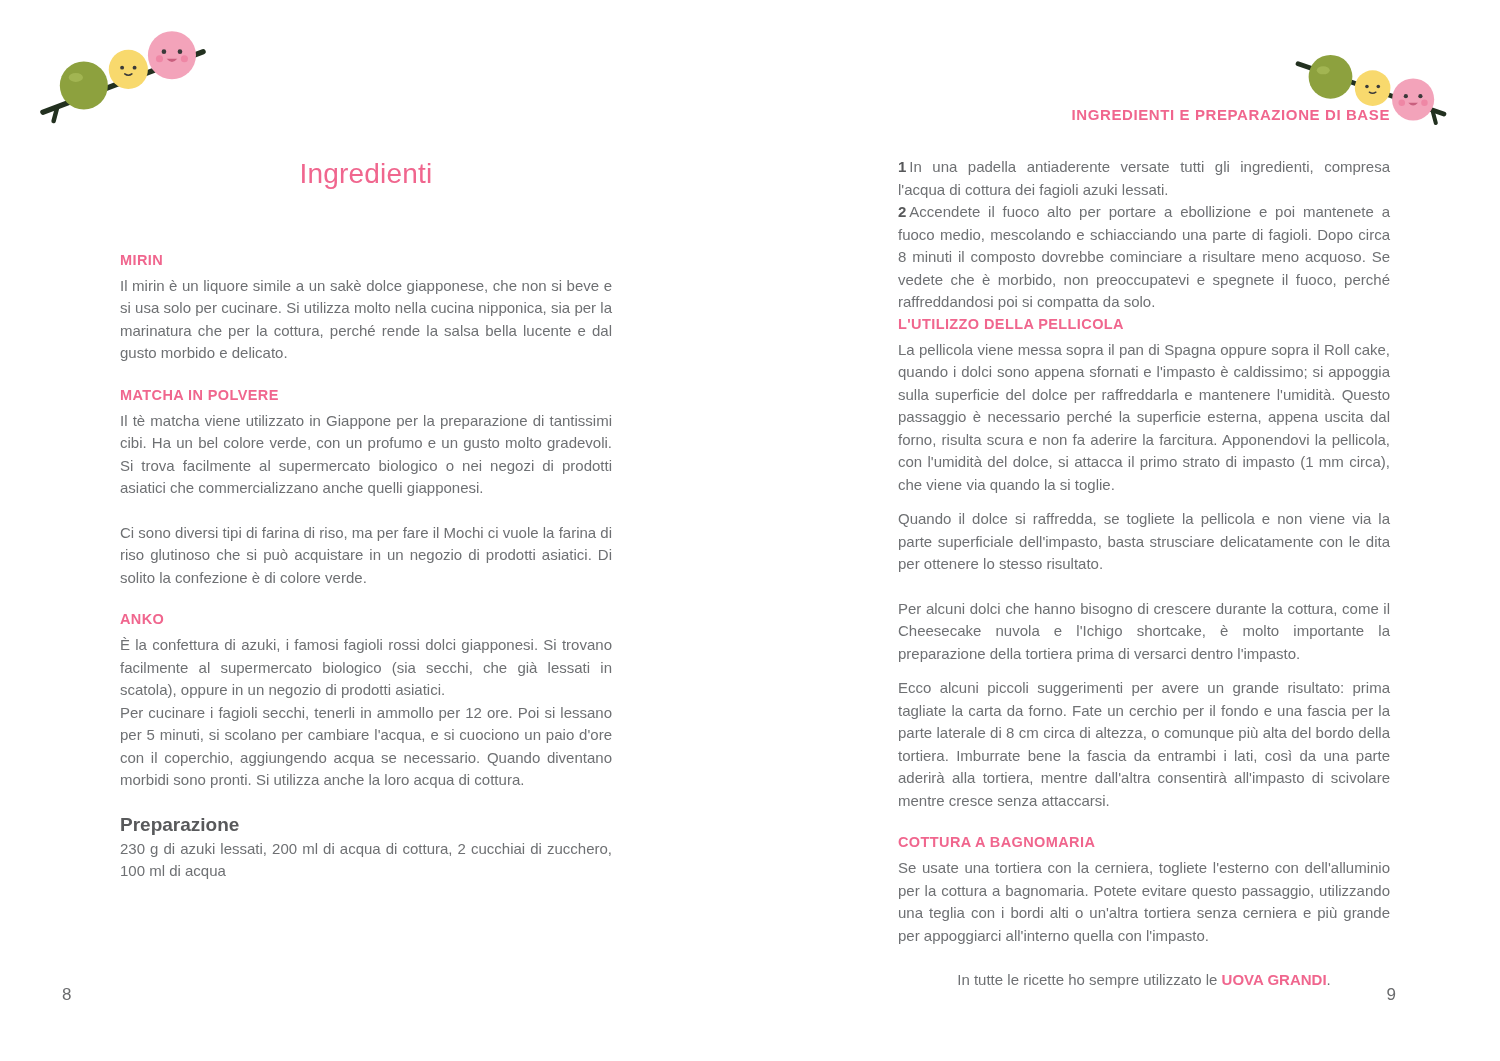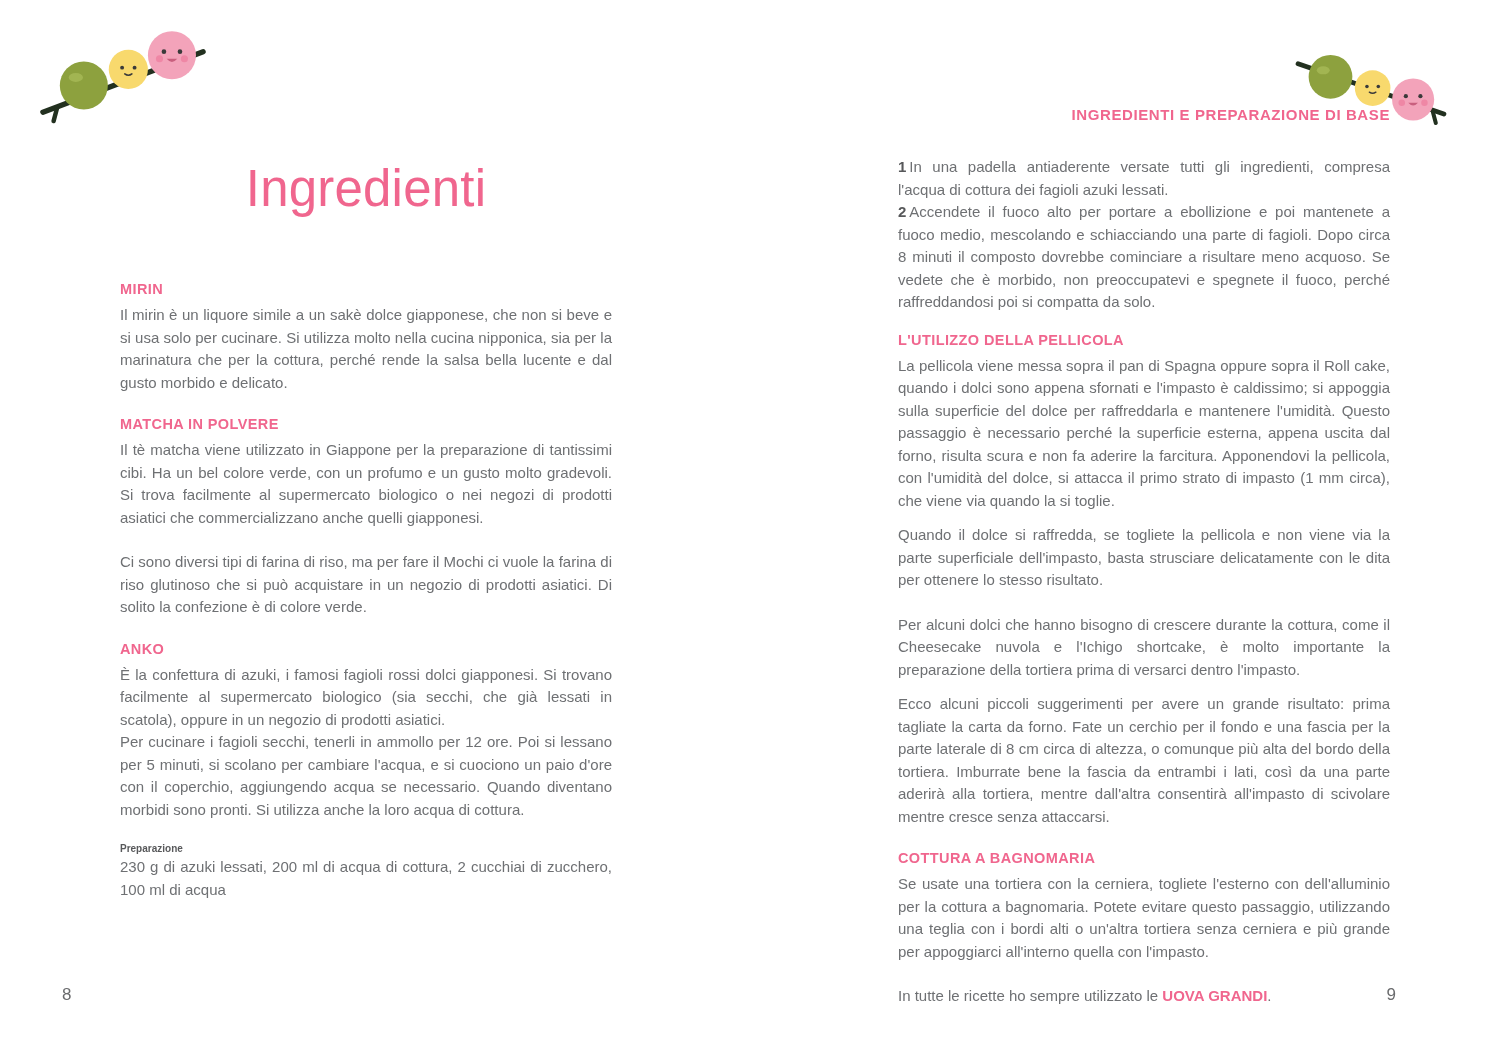--- a/index.html
+++ b/index.html
@@ -15,21 +15,21 @@
     font-family:"Liberation Sans", sans-serif;
     color:var(--body);
   }
   .col{position:absolute;}
   .left-col{left:120px;top:148px;width:492px;}
   .right-col{left:898px;top:156px;width:492px;}
 
   .book-title{
     text-align:center;
     color:var(--accent);
-    font-size:51px;
+    font-size:28px;
     font-weight:400;
     line-height:1.28;
     letter-spacing:0.2px;
     margin:8px 0 60px 0;
   }
   .section{margin:0 0 22px 0;}
   .section-heading{
     color:var(--accent);
     font-size:14.5px;
     font-weight:bold;
@@ -43,41 +43,41 @@
     font-size:15px;
     line-height:1.5;
     text-align:justify;
   }
   p.body-text.no-gap{margin-bottom:0;}
   p.body-text:last-child{margin-bottom:0;}
 
   .prep-label{
     font-weight:bold;
     color:#58595b;
-    font-size:10px;
+    font-size:19px;
     margin:14px 0 2px 0;
   }
 
   .page-header{
     position:absolute;
     top:106px;
     right:110px;
     color:var(--accent);
     font-size:15px;
     font-weight:bold;
     letter-spacing:0.6px;
   }
 
   .step p{margin:0;}
   .step-num{font-weight:bold;color:#57585a;margin-right:3px;}
-  .steps-block{margin-bottom:18px;}
+  .steps-block{margin-bottom:2px;}
 
   .highlight{color:var(--accent);font-weight:bold;}
 
-  .note{margin:0 0 14px 0;font-size:15px;line-height:1.5;}
+  .note{margin:0 0 14px 0;font-size:15px;line-height:1.5;text-align:center;}
 
   .page-num{
     position:absolute;
     bottom:56px;
     font-size:17px;
     color:#6a6b6d;
   }
   .page-num.left{left:62px;}
   .page-num.right{right:104px;}
 

